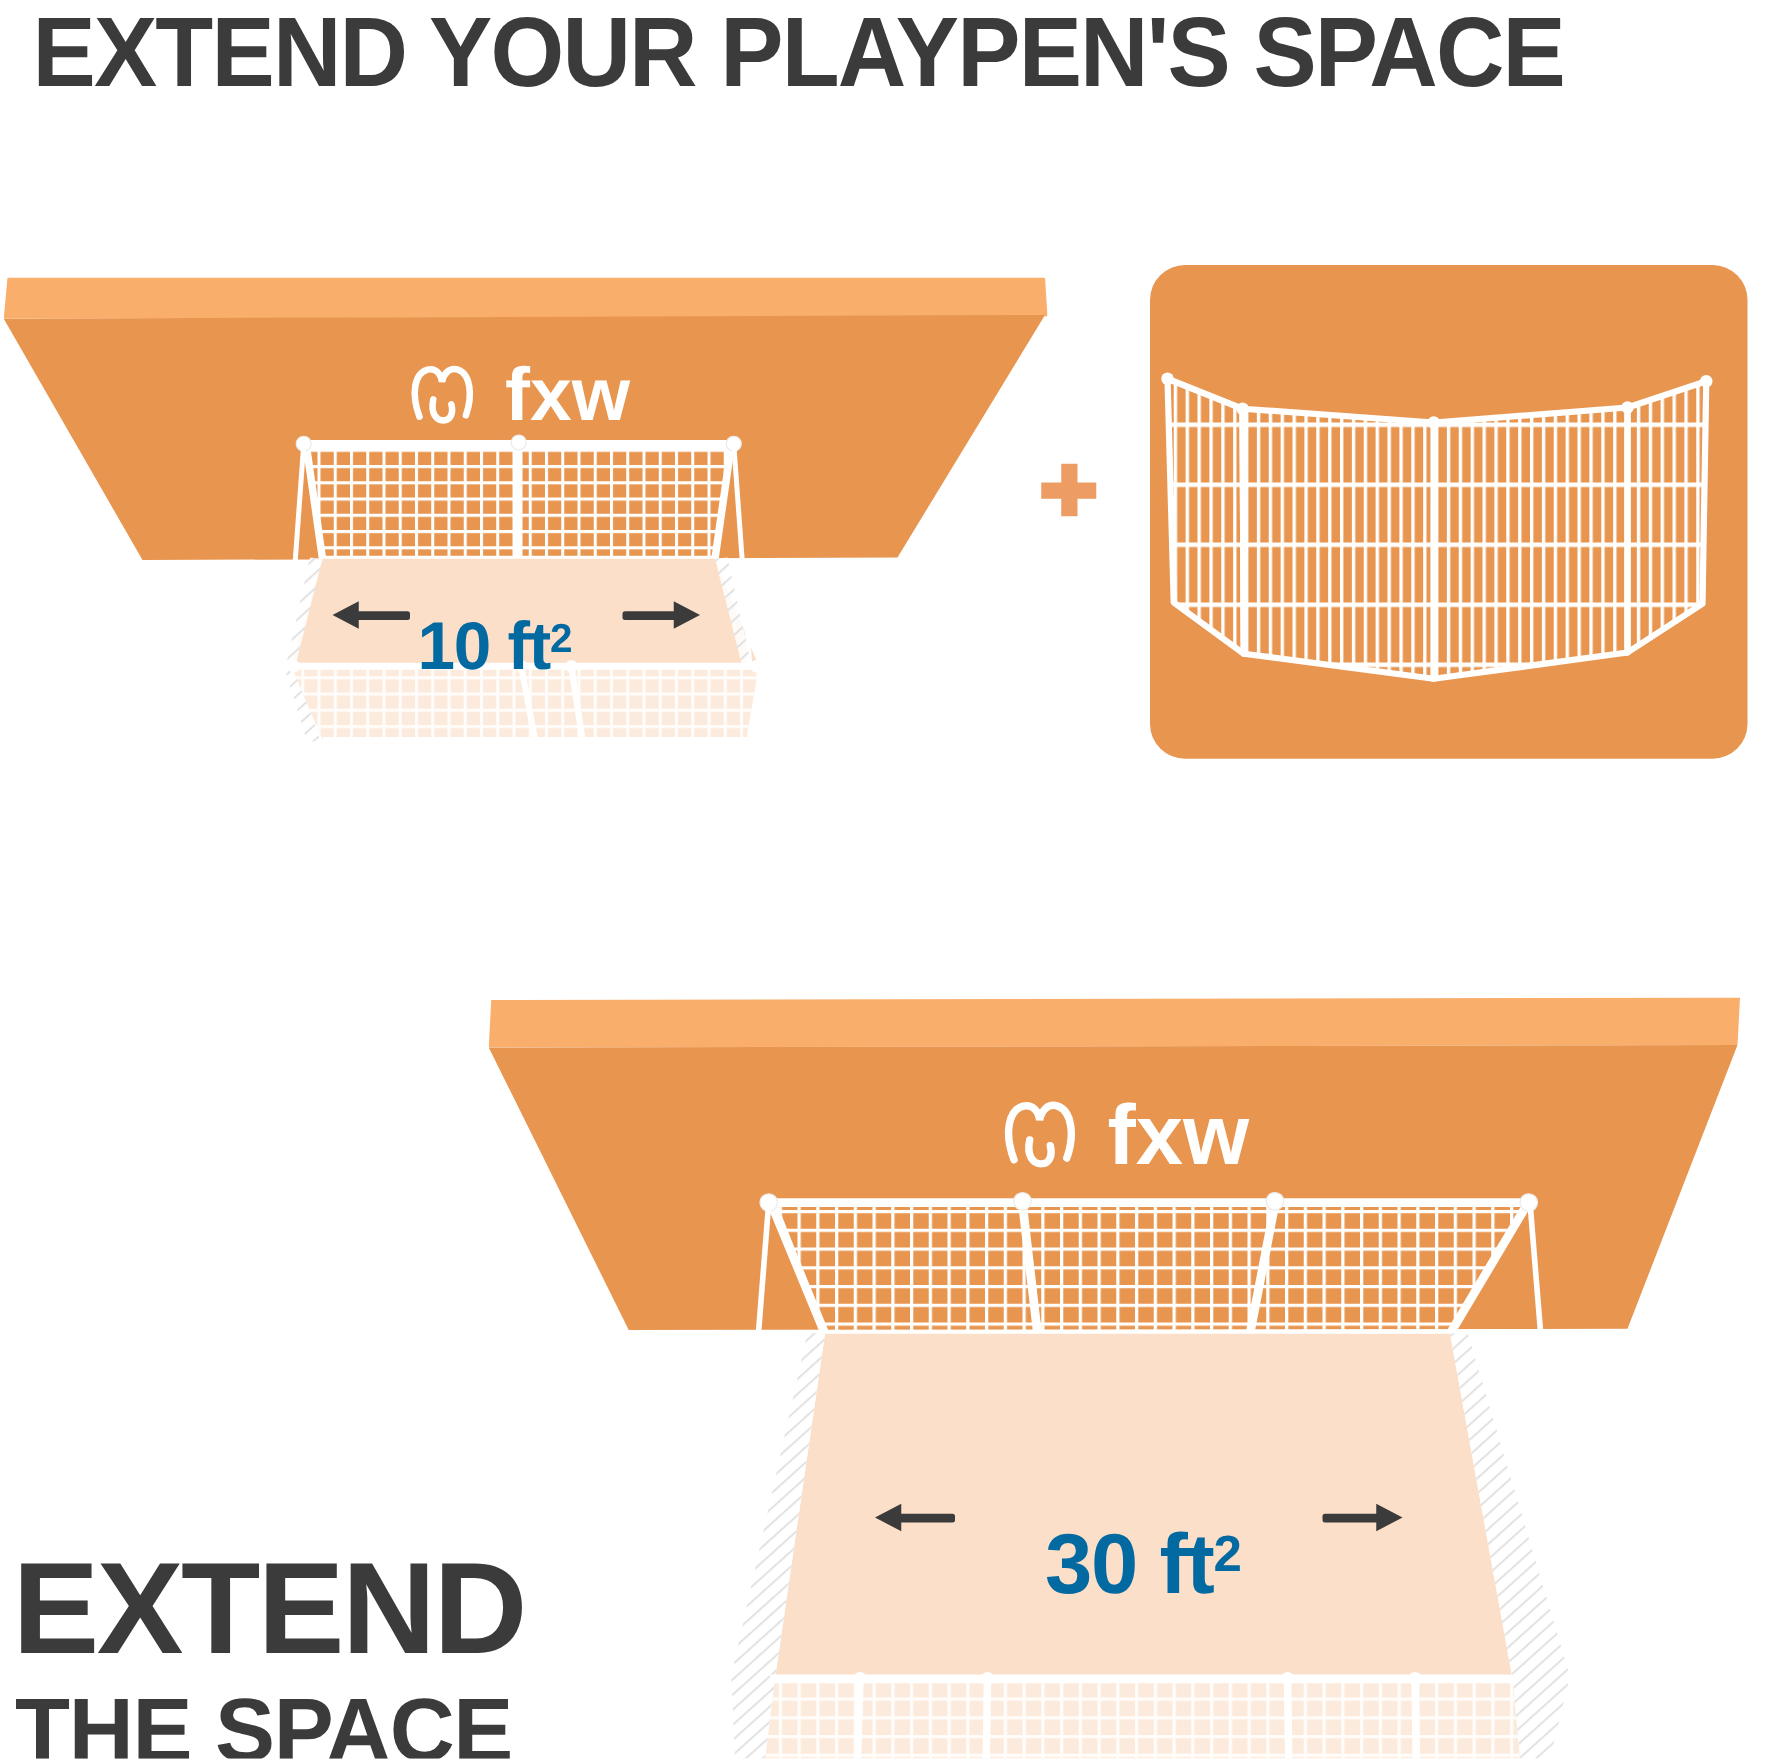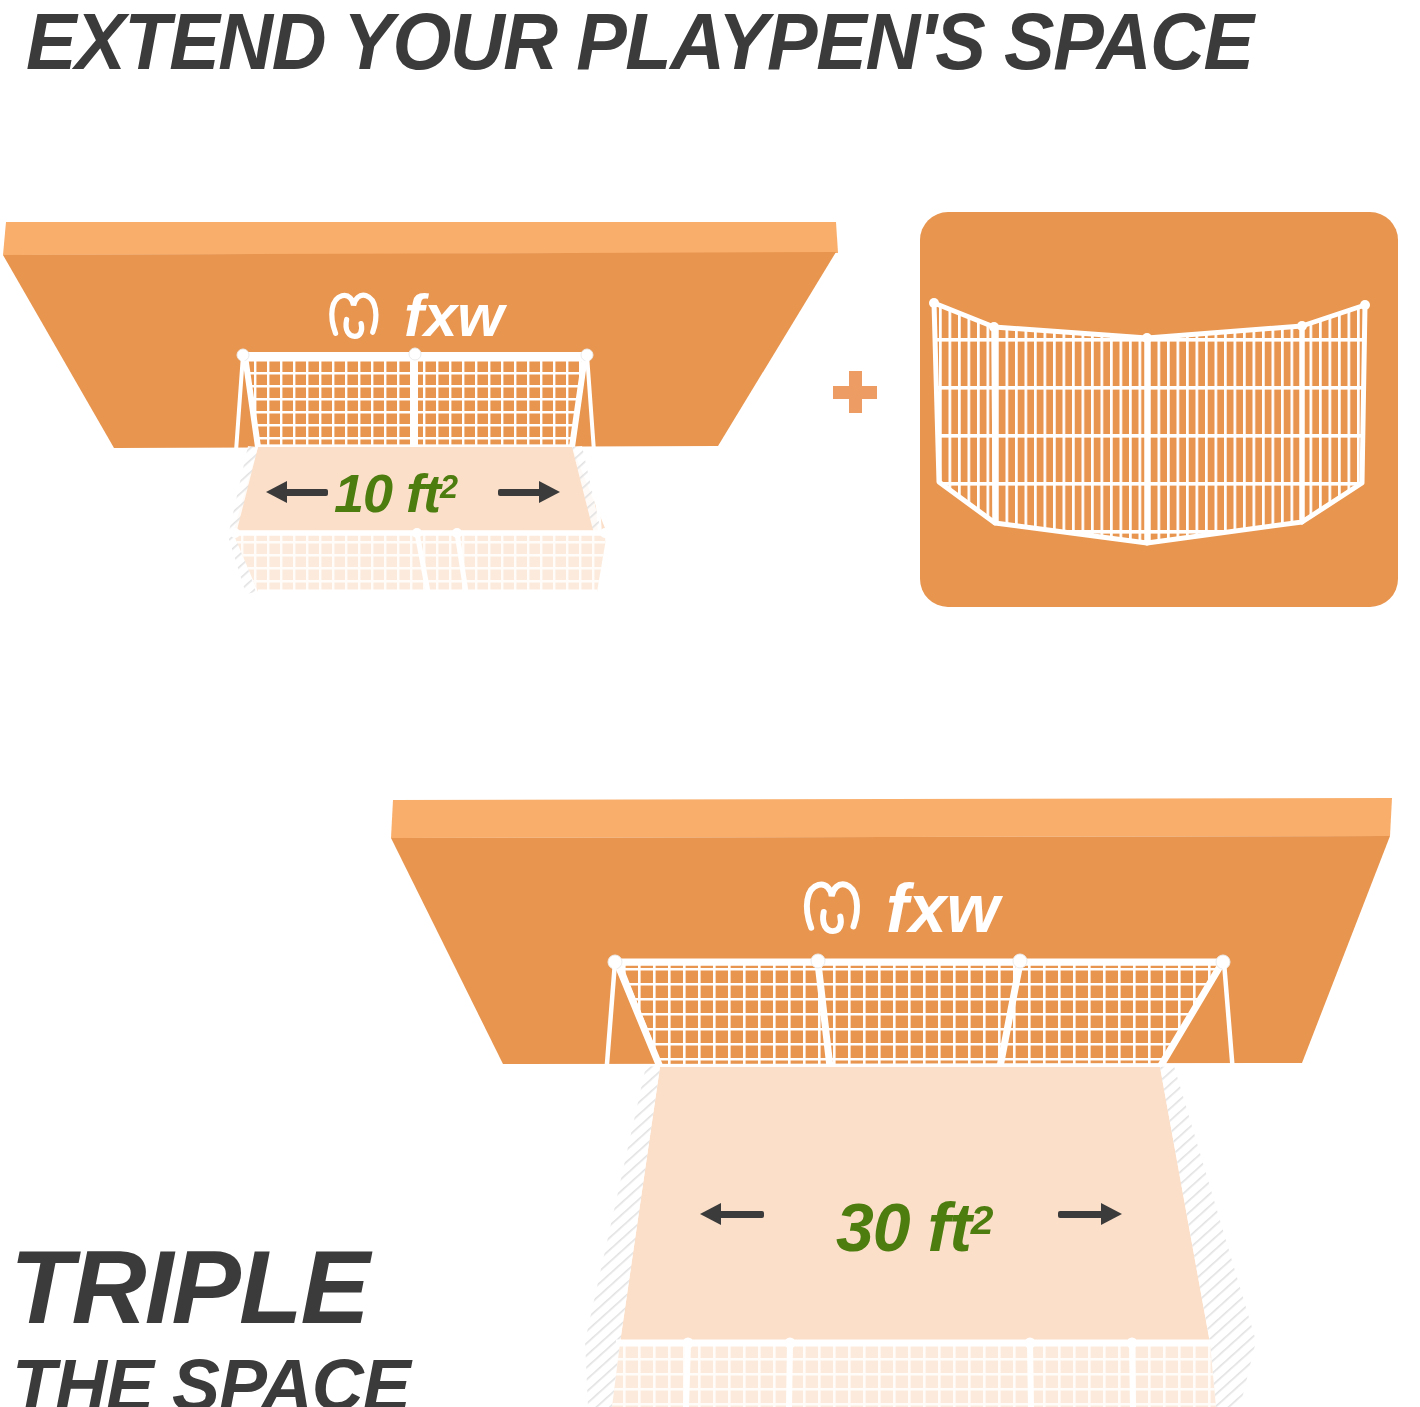--- a/index.html
+++ b/index.html
@@ -1,38 +1,38 @@
 <!DOCTYPE html>
 <html><head>
 <meta charset="utf-8">
 <style>
   html,body{margin:0;padding:0;background:#fff;}
   #canvas{
     position:relative;width:1420px;height:1407px;background:#ffffff;
-    overflow:hidden;font-family:"Liberation Sans", sans-serif;font-style:italic;
+    overflow:hidden;font-family:"Liberation Sans", sans-serif;
   }
   .abs{position:absolute;}
   
   #headline{
     left:26px;top:-4px;font-size:79px;font-weight:800;letter-spacing:-1.5px;
     color:#3b3b3b;white-space:nowrap;transform:scaleX(0.96);transform-origin:left top;
   }
   .footer-line1{
     left:10px;top:1228px;font-size:104px;font-weight:800;letter-spacing:-2px;color:#3b3b3b;white-space:nowrap;
   }
   .footer-line2{
     left:12px;top:1344px;font-size:72px;font-weight:800;letter-spacing:-1px;color:#3b3b3b;white-space:nowrap;
   }
   
   .slab-part{position:absolute;left:0;top:0;width:100%;height:100%;}
   
   .brand{display:flex;align-items:center;gap:22px;}
   .brand-text{color:#ffffff;font-weight:bold;line-height:1;}
   
-  .area-label{color:#4d7c0f;font-weight:800;white-space:nowrap;letter-spacing:-1px;}
+  .area-label{color:#0369a1;font-weight:800;white-space:nowrap;letter-spacing:-1px;margin-top:24px;}
   .area-sup{font-size:0.6em;vertical-align:0.42em;}
   
   .arr{position:absolute;height:22px;}
   .arr .shaft{position:absolute;top:8px;height:7px;background:#3b3b3b;border-radius:2px;}
   .arr .head{position:absolute;top:0;width:0;height:0;border-top:11px solid transparent;border-bottom:11px solid transparent;}
   .arr-left .shaft{left:15px;right:0;}
   .arr-left .head{left:0;border-right:21px solid #3b3b3b;}
   .arr-right .shaft{right:15px;left:0;}
   .arr-right .head{right:0;border-left:21px solid #3b3b3b;}
   
@@ -194,16 +194,16 @@
     <span class="shaft"></span>
   </div>
   <div class="abs area-label" style="left:836px;top:1188px;font-size:68px;">
     <span>30 ft</span><span class="area-sup">2</span>
   </div>
   <div class="abs arr arr-right" style="left:1058px;top:1203px;width:64px;">
     <span class="shaft"></span>
     <span class="head"></span>
   </div>
 
-  <div class="abs footer-line1">TRIPLE</div>
+  <div class="abs footer-line1">EXTEND</div>
   <div class="abs footer-line2">THE SPACE</div>
 
 </div>
 
 </body></html>

